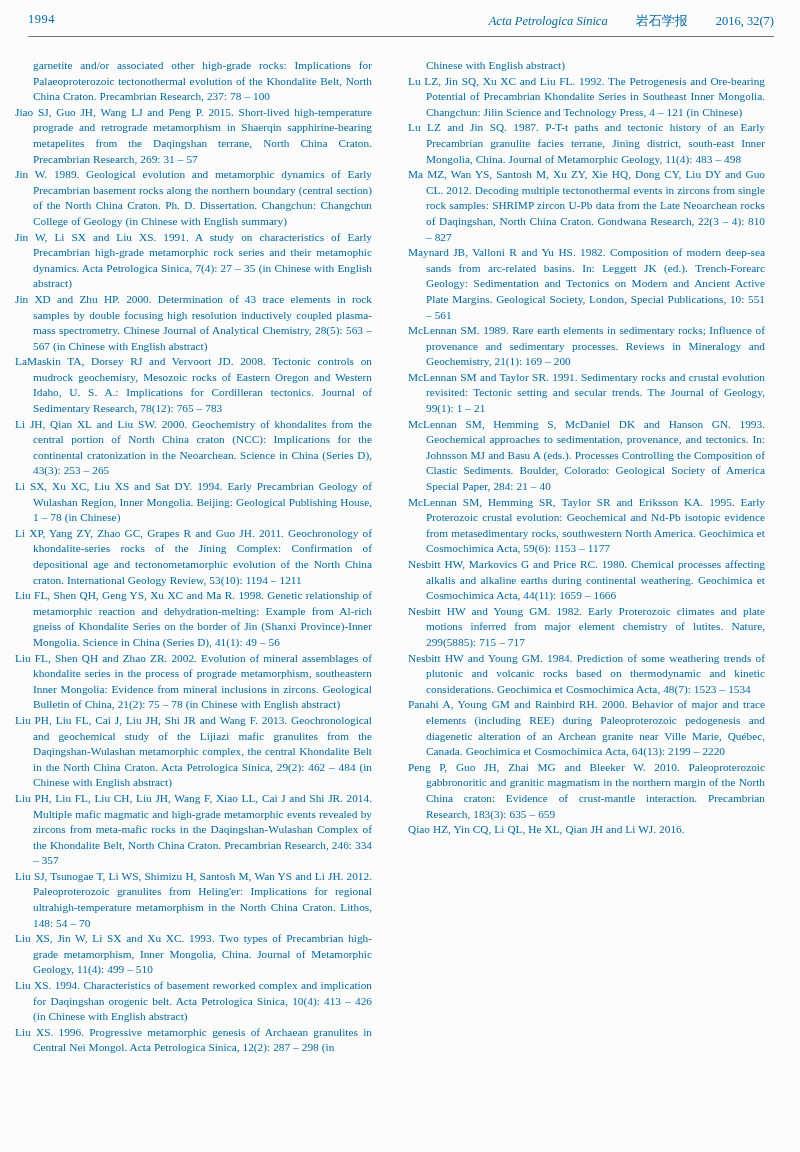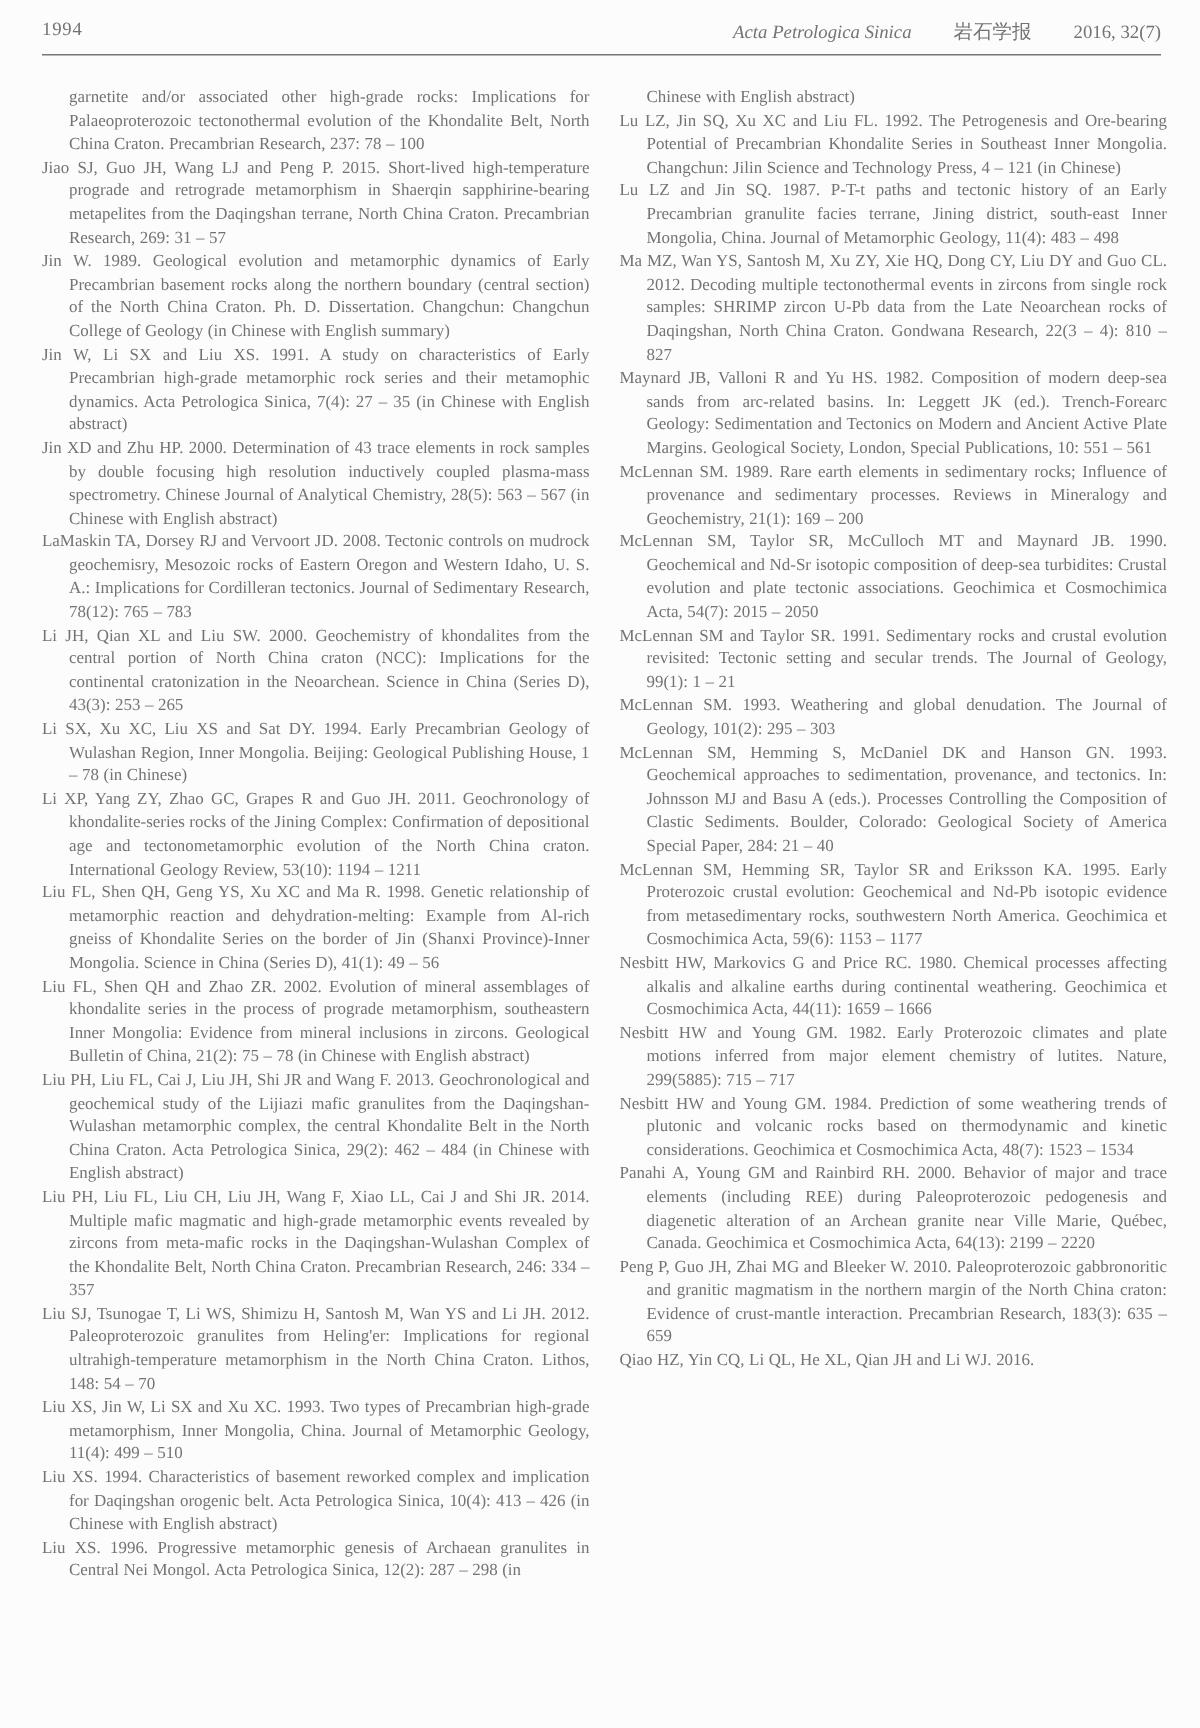--- a/index.html
+++ b/index.html
@@ -6,21 +6,21 @@
     margin: 0;
     padding: 0;
     background: #fcfcfc;
   }
   .page {
     position: relative;
     width: 800px;
     height: 1152px;
     background: #fcfcfc;
     font-family: "Liberation Serif", serif;
-    color: #737373;
+    color: #0369a1;
     overflow: hidden;
     box-sizing: border-box;
   }
   .header {
     position: absolute;
     top: 12px;
     left: 28px;
     right: 26px;
     height: 24px;
     display: flex;
@@ -39,24 +39,24 @@
   }
   .journal-it {
     font-style: italic;
   }
   .journal-cn {
     font-size: 13px;
   }
   .columns {
     position: absolute;
     top: 58px;
-    left: 28px;
+    left: 15px;
     width: 750px;
     display: flex;
-    gap: 20px;
+    gap: 36px;
   }
   .col {
     flex: 1 1 0;
     min-width: 0;
   }
   .ref {
     margin: 0;
     font-size: 11.3px;
     line-height: 15.6px;
     text-align: justify;
@@ -101,23 +101,21 @@
         <p class="ref">Liu XS. 1994. Characteristics of basement reworked complex and implication for Daqingshan orogenic belt. Acta Petrologica Sinica, 10(4): 413 – 426 (in Chinese with English abstract)</p>
         <p class="ref">Liu XS. 1996. Progressive metamorphic genesis of Archaean granulites in Central Nei Mongol. Acta Petrologica Sinica, 12(2): 287 – 298 (in</p>
       </div>
     <div class="col">
         <p class="ref cont">Chinese with English abstract)</p>
         <p class="ref">Lu LZ, Jin SQ, Xu XC and Liu FL. 1992. The Petrogenesis and Ore-bearing Potential of Precambrian Khondalite Series in Southeast Inner Mongolia. Changchun: Jilin Science and Technology Press, 4 – 121 (in Chinese)</p>
         <p class="ref">Lu LZ and Jin SQ. 1987. P-T-t paths and tectonic history of an Early Precambrian granulite facies terrane, Jining district, south-east Inner Mongolia, China. Journal of Metamorphic Geology, 11(4): 483 – 498</p>
         <p class="ref">Ma MZ, Wan YS, Santosh M, Xu ZY, Xie HQ, Dong CY, Liu DY and Guo CL. 2012. Decoding multiple tectonothermal events in zircons from single rock samples: SHRIMP zircon U-Pb data from the Late Neoarchean rocks of Daqingshan, North China Craton. Gondwana Research, 22(3 – 4): 810 – 827</p>
         <p class="ref">Maynard JB, Valloni R and Yu HS. 1982. Composition of modern deep-sea sands from arc-related basins. In: Leggett JK (ed.). Trench-Forearc Geology: Sedimentation and Tectonics on Modern and Ancient Active Plate Margins. Geological Society, London, Special Publications, 10: 551 – 561</p>
         <p class="ref">McLennan SM. 1989. Rare earth elements in sedimentary rocks; Influence of provenance and sedimentary processes. Reviews in Mineralogy and Geochemistry, 21(1): 169 – 200</p>
-        <p class="ref">McLennan SM, Taylor SR, McCulloch MT and Maynard JB. 1990. Geochemical and Nd-Sr isotopic composition of deep-sea turbidites: Crustal evolution and plate tectonic associations. Geochimica et Cosmochimica Acta, 54(7): 2015 – 2050</p>
         <p class="ref">McLennan SM and Taylor SR. 1991. Sedimentary rocks and crustal evolution revisited: Tectonic setting and secular trends. The Journal of Geology, 99(1): 1 – 21</p>
-        <p class="ref">McLennan SM. 1993. Weathering and global denudation. The Journal of Geology, 101(2): 295 – 303</p>
         <p class="ref">McLennan SM, Hemming S, McDaniel DK and Hanson GN. 1993. Geochemical approaches to sedimentation, provenance, and tectonics. In: Johnsson MJ and Basu A (eds.). Processes Controlling the Composition of Clastic Sediments. Boulder, Colorado: Geological Society of America Special Paper, 284: 21 – 40</p>
         <p class="ref">McLennan SM, Hemming SR, Taylor SR and Eriksson KA. 1995. Early Proterozoic crustal evolution: Geochemical and Nd-Pb isotopic evidence from metasedimentary rocks, southwestern North America. Geochimica et Cosmochimica Acta, 59(6): 1153 – 1177</p>
         <p class="ref">Nesbitt HW, Markovics G and Price RC. 1980. Chemical processes affecting alkalis and alkaline earths during continental weathering. Geochimica et Cosmochimica Acta, 44(11): 1659 – 1666</p>
         <p class="ref">Nesbitt HW and Young GM. 1982. Early Proterozoic climates and plate motions inferred from major element chemistry of lutites. Nature, 299(5885): 715 – 717</p>
         <p class="ref">Nesbitt HW and Young GM. 1984. Prediction of some weathering trends of plutonic and volcanic rocks based on thermodynamic and kinetic considerations. Geochimica et Cosmochimica Acta, 48(7): 1523 – 1534</p>
         <p class="ref">Panahi A, Young GM and Rainbird RH. 2000. Behavior of major and trace elements (including REE) during Paleoproterozoic pedogenesis and diagenetic alteration of an Archean granite near Ville Marie, Québec, Canada. Geochimica et Cosmochimica Acta, 64(13): 2199 – 2220</p>
         <p class="ref">Peng P, Guo JH, Zhai MG and Bleeker W. 2010. Paleoproterozoic gabbronoritic and granitic magmatism in the northern margin of the North China craton: Evidence of crust-mantle interaction. Precambrian Research, 183(3): 635 – 659</p>
         <p class="ref">Qiao HZ, Yin CQ, Li QL, He XL, Qian JH and Li WJ. 2016.</p>
       </div>
   </div>

